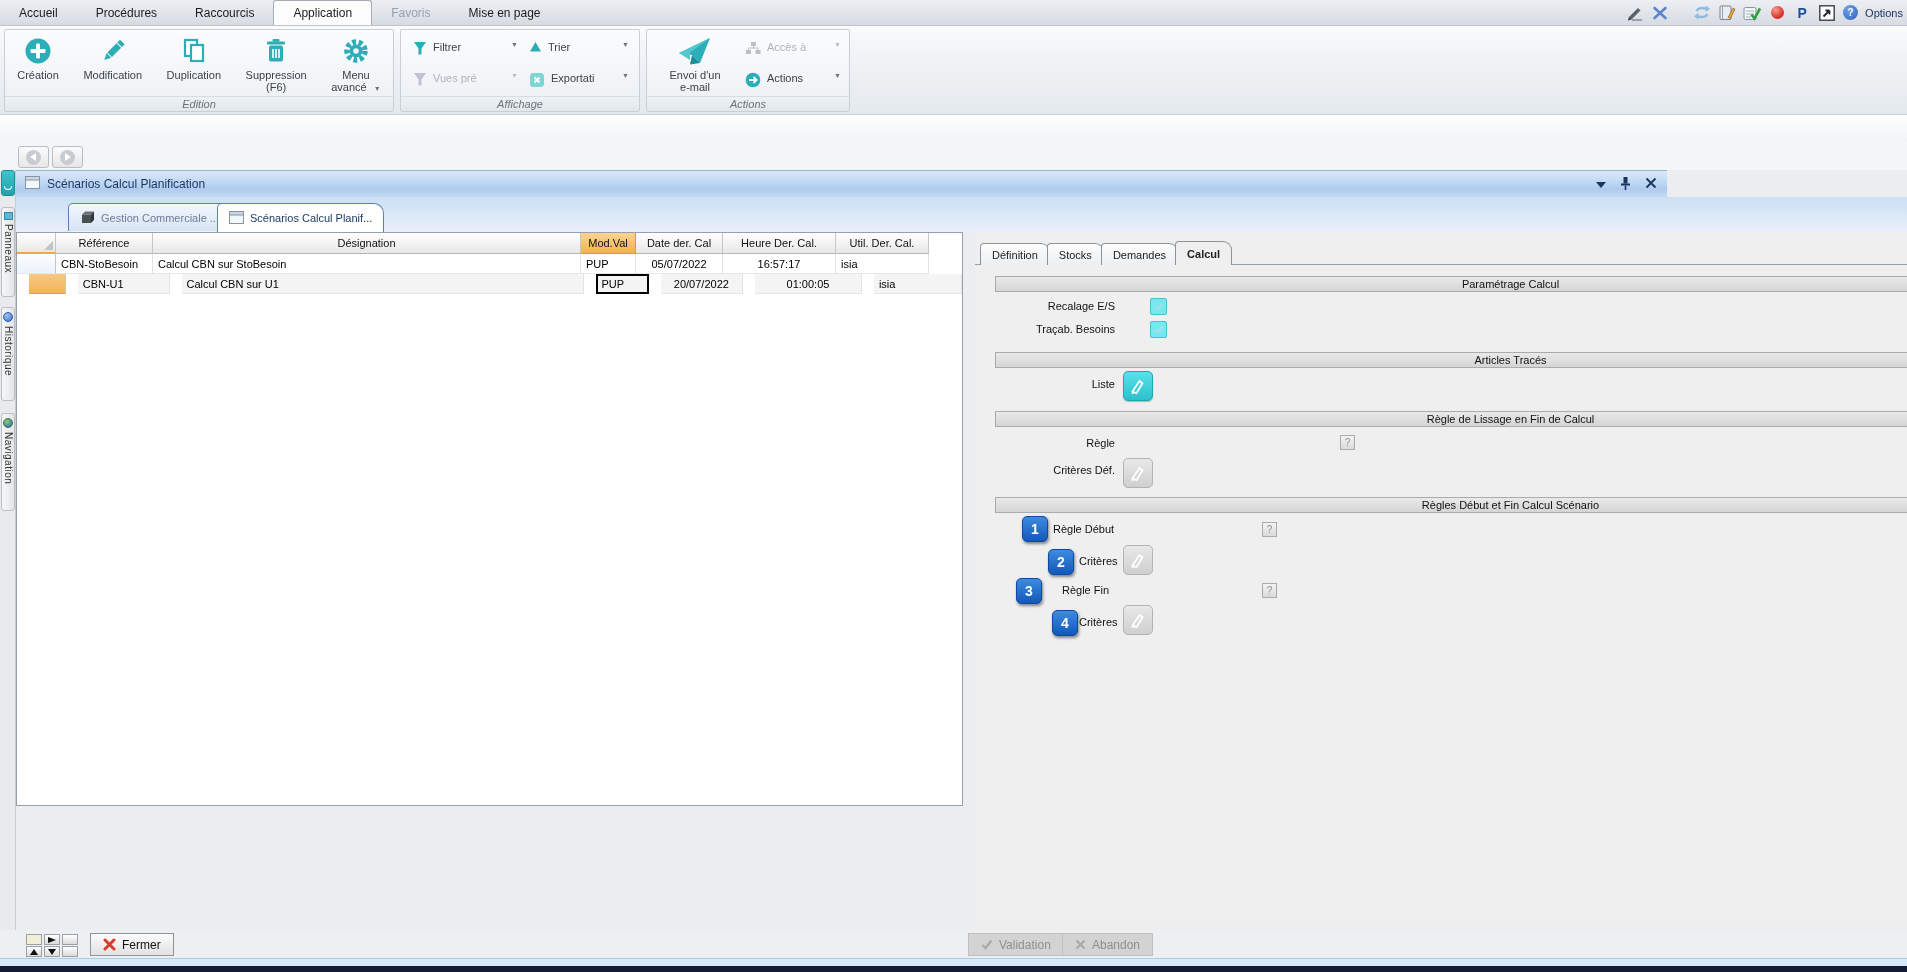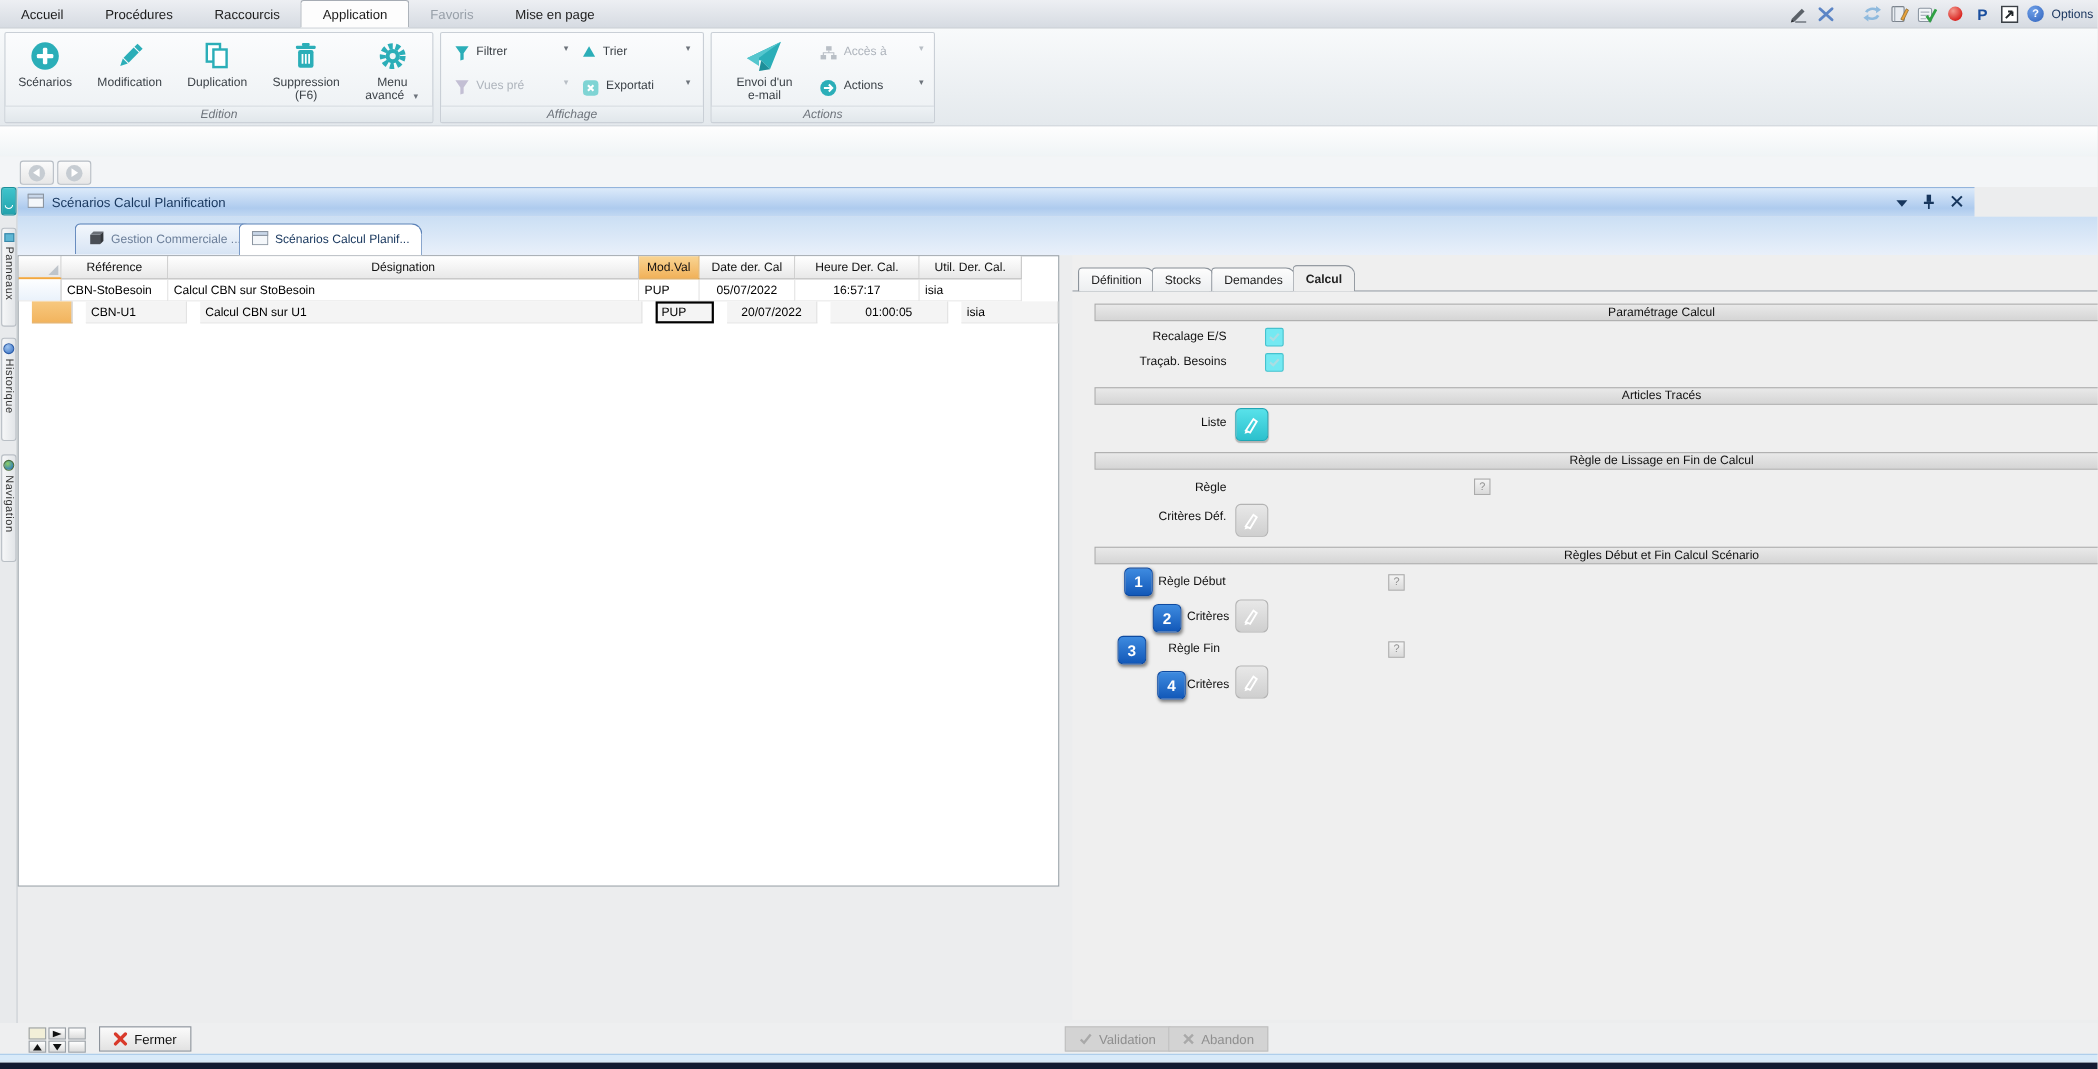--- a/index.html
+++ b/index.html
@@ -50,21 +50,21 @@
   .bf-btn { position:absolute; top:4px; width:31px; height:22px; border:1px solid #B7BDC4; border-radius:3px;
             background:linear-gradient(#FBFBFB,#E7E7E7); display:flex; align-items:center; justify-content:center; }
   .bf-circle { width:15px; height:15px; border-radius:50%; background:#C6CCD2; display:flex; align-items:center;
                justify-content:center; }
   .bf-arrow-l { width:0; height:0; border-top:4px solid transparent; border-bottom:4px solid transparent;
                 border-right:6px solid #FFFFFF; margin-right:1px; }
   .bf-arrow-r { width:0; height:0; border-top:4px solid transparent; border-bottom:4px solid transparent;
                 border-left:6px solid #FFFFFF; margin-left:1px; }
 
   
-  .titlebar { position:absolute; left:16px; top:170px; width:1779px; height:27px;
+  .titlebar { position:absolute; left:16px; top:170px; width:1651px; height:27px;
               background:linear-gradient(#DCEAFA,#AECBEE 70%,#C3D9F3);
               border-top:1px solid #93B4DC; display:flex; align-items:center; gap:7px; padding-left:9px;
               color:#17365D; font-size:12px; }
   .titlebar-right { position:absolute; right:10px; top:0; height:27px; display:flex; align-items:center; gap:14px; }
   .tb-caret { width:0; height:0; border-left:5px solid transparent; border-right:5px solid transparent;
               border-top:6px solid #17365D; }
 
   
   .sidebar { position:absolute; left:0; top:170px; width:16px; height:760px; background:#E8EAEC;
              border-right:1px solid #C8CDD2; }
@@ -219,21 +219,21 @@
   <div class="rgroup g-edition">
     <div class="bigrow">
       <div class="big-btn">
         <span class="ic">
           <svg width="28" height="28">
               <circle cx="14" cy="14" r="12.5" fill="#2BAEB8"></circle>
               <rect x="12" y="6.5" width="4" height="15" rx="1.2" fill="#fff"></rect>
               <rect x="6.5" y="12" width="15" height="4" rx="1.2" fill="#fff"></rect>
             </svg>
         </span>
-        <span>Scénarios</span>
+        <span>Création</span>
       </div>
       <div class="big-btn">
         <span class="ic">
           <svg width="28" height="28">
               <g transform="rotate(45 14 14)">
                 <rect x="11" y="1" width="6.5" height="4" fill="#2BAEB8"></rect>
                 <rect x="11" y="6" width="6.5" height="13" fill="#2BAEB8"></rect>
                 <polygon points="11,20 17.5,20 14.2,26.5" fill="#2BAEB8"></polygon>
               </g>
             </svg>

